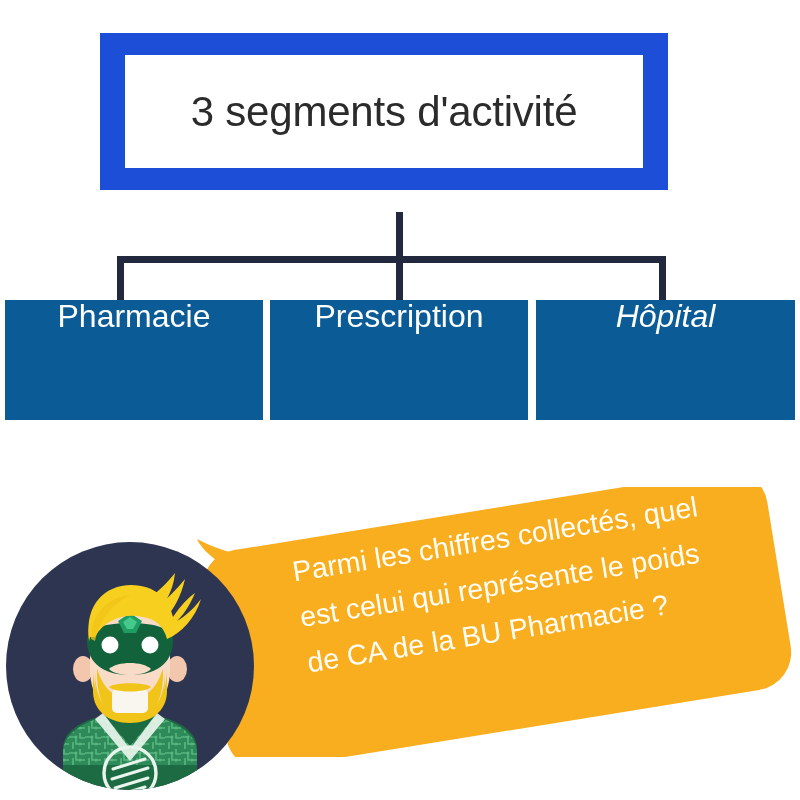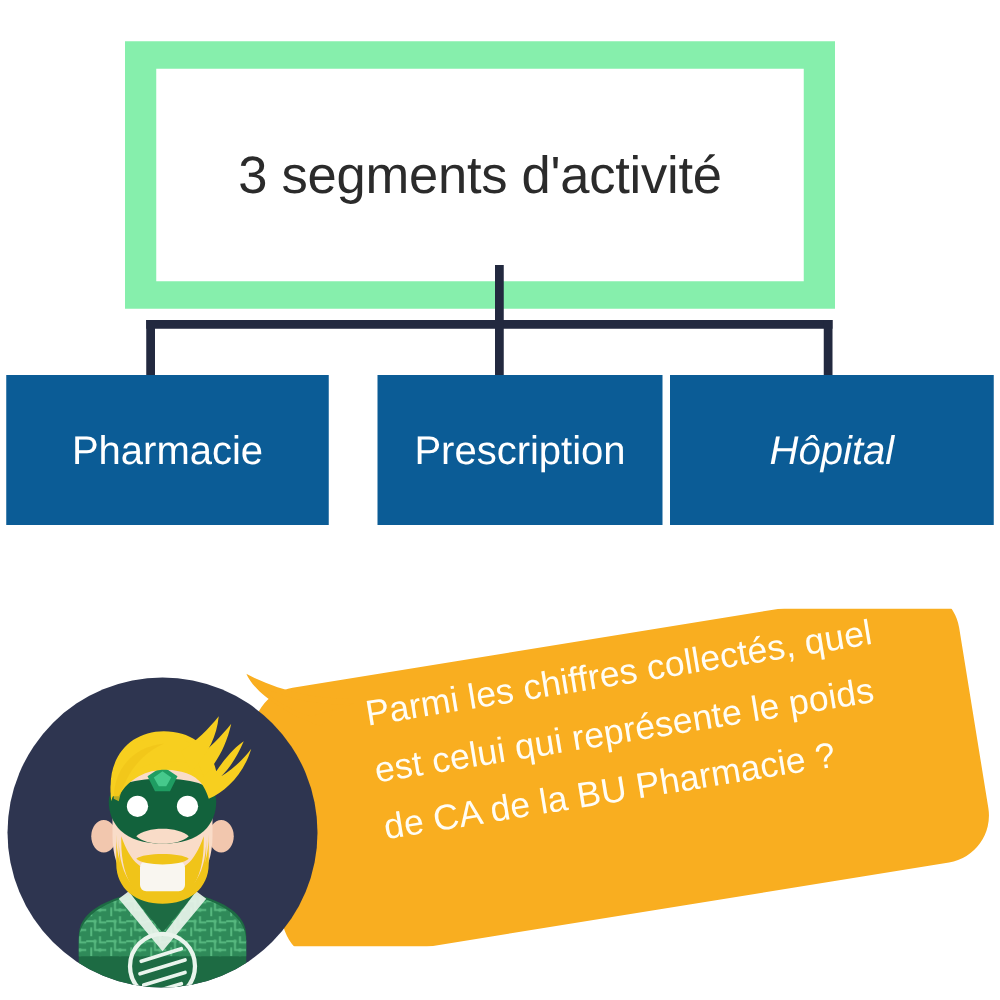--- a/index.html
+++ b/index.html
@@ -21,22 +21,22 @@
     width: 800px;
     height: 800px;
   }
 
   
   .title-box {
     position: absolute;
     left: 100px;
     top: 33px;
     width: 568px;
-    height: 214px;
-    background: #86efac;
+    height: 157px;
+    background: #1d4ed8;
     box-sizing: border-box;
     padding: 22px 25px;
   }
   .title-inner {
     width: 100%;
     height: 100%;
     background: #ffffff;
     display: flex;
     align-items: center;
     justify-content: center;
@@ -62,25 +62,24 @@
   .conn-drop-mid   { left: 396px; top: 256px;  width: 7px;  height: 44px; }
   .conn-drop-right { left: 659px; top: 256px;  width: 7px;  height: 44px; }
 
   
   .seg {
     position: absolute;
     top: 300px;
     height: 120px;
     background: #0b5c96;
     display: flex;
-    align-items: center;
     justify-content: center;
   }
   .seg-0 { left: 5px;   width: 258px; }
-  .seg-1 { left: 270px; width: 228px; margin-left: 32px; }
+  .seg-1 { left: 270px; width: 258px; }
   .seg-2 { left: 536px; width: 259px; font-style: italic; }
   .seg-label {
     color: #ffffff;
     font-size: 32px;
     font-weight: 400;
     white-space: nowrap;
     line-height: 1;
   }
 
   

